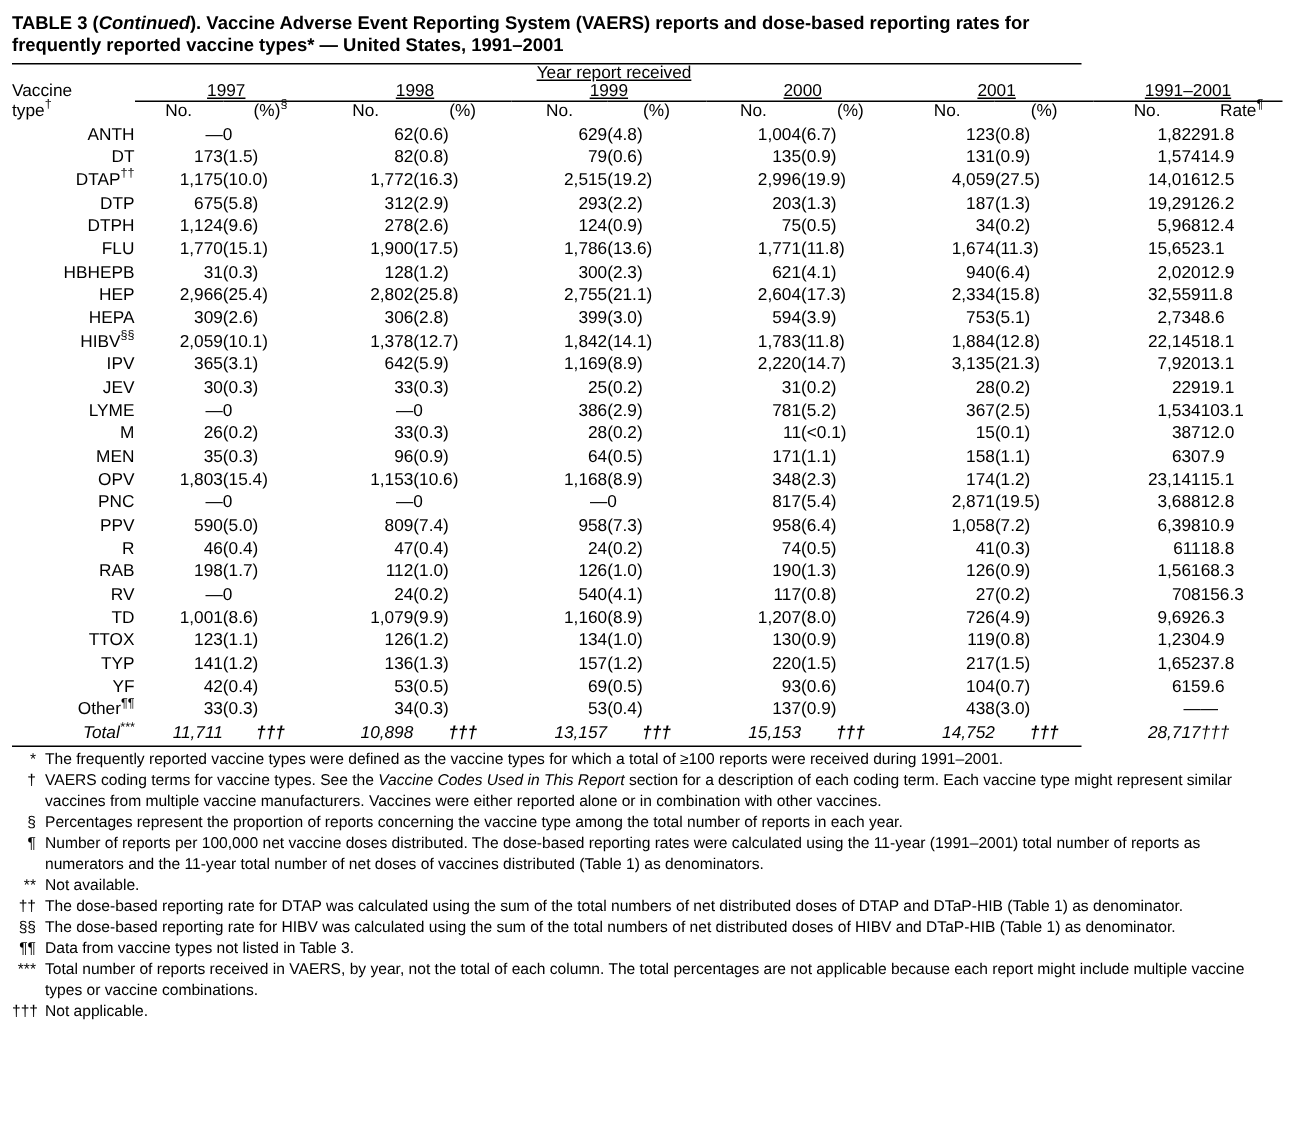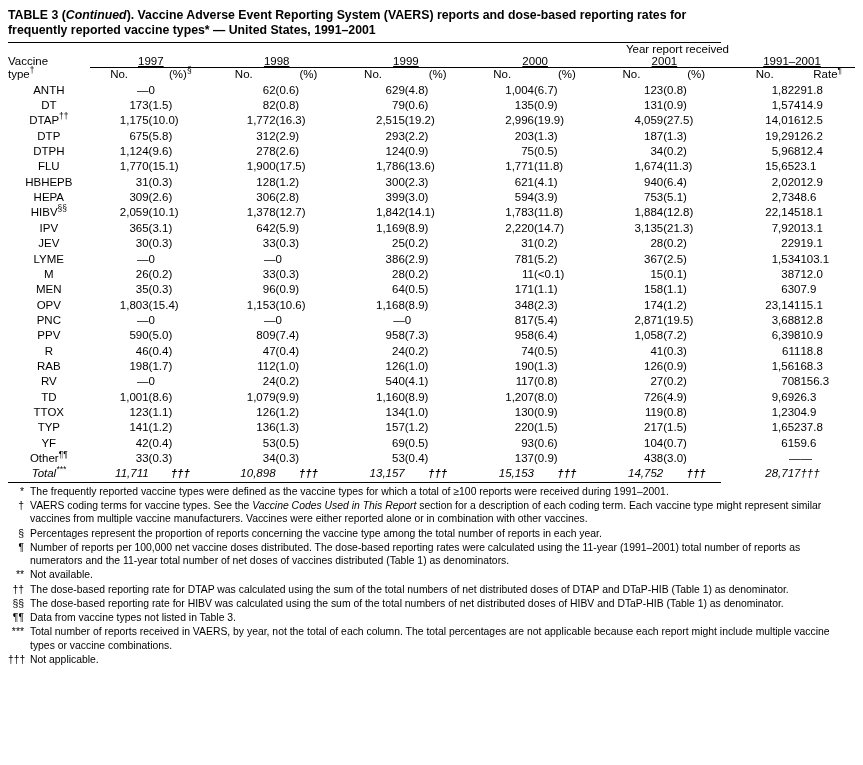--- a/index.html
+++ b/index.html
@@ -37,24 +37,25 @@
     table-layout: fixed;
     font-size: 11.5px;
   }
   table.vt td, table.vt th {
     padding: 0;
     vertical-align: bottom;
     white-space: nowrap;
     font-weight: normal;
   }
   .hdr-year-span {
-    text-align: right;
+    text-align: center;
     font-weight: bold;
     font-size: 11.5px;
     padding-bottom: 1px;
+    text-decoration: underline;
   }
   .grp-label {
     text-align: center;
     font-weight: bold;
     border-bottom: 1.1px solid #000;
     padding: 1px 0 0 0;
     font-size: 11.5px;
     text-decoration: underline;
   }
   .sub-no, .sub-pct {
@@ -64,21 +65,21 @@
     padding-bottom: 1px;
   }
   .vaccine-hdr {
     font-weight: bold;
     text-align: left;
     font-size: 11.5px;
   }
   .num { text-align: right; padding-right: 2px; }
   .pct { text-align: left; padding-left: 3px; }
   .rate { text-align: left; padding-right: 4px; }
-  .vcell { text-align: center; margin-top: 48px; }
+  .vcell { text-align: right; margin-top: 48px; }
   tbody.body-rows tr td { line-height: 1.335; }
   .total-row td { font-weight: bold; font-style: italic; }
   .total-row .dag { text-align: center; font-weight: bold; }
   sup { font-size: 8.4px; vertical-align: super; line-height: 0; }
   .footnotes {
     margin-top: 2px;
     width: 847px;
     font-size: 10.4px;
     line-height: 1.31;
   }
@@ -258,20 +259,35 @@
           <td class="num">300</td>
           <td class="pct">(2.3)</td>
           <td class="num">621</td>
           <td class="pct">(4.1)</td>
           <td class="num">940</td>
           <td class="pct">(6.4)</td>
           <td class="num">2,020</td>
           <td class="rate">12.9</td>
         </tr>
         <tr>
+          <td class="vcell">HEP</td>
+          <td class="num">2,966</td>
+          <td class="pct">(25.4)</td>
+          <td class="num">2,802</td>
+          <td class="pct">(25.8)</td>
+          <td class="num">2,755</td>
+          <td class="pct">(21.1)</td>
+          <td class="num">2,604</td>
+          <td class="pct">(17.3)</td>
+          <td class="num">2,334</td>
+          <td class="pct">(15.8)</td>
+          <td class="num">32,559</td>
+          <td class="rate">11.8</td>
+        </tr>
+        <tr>
           <td class="vcell">HEPA</td>
           <td class="num">309</td>
           <td class="pct">(2.6)</td>
           <td class="num">306</td>
           <td class="pct">(2.8)</td>
           <td class="num">399</td>
           <td class="pct">(3.0)</td>
           <td class="num">594</td>
           <td class="pct">(3.9)</td>
           <td class="num">753</td>

